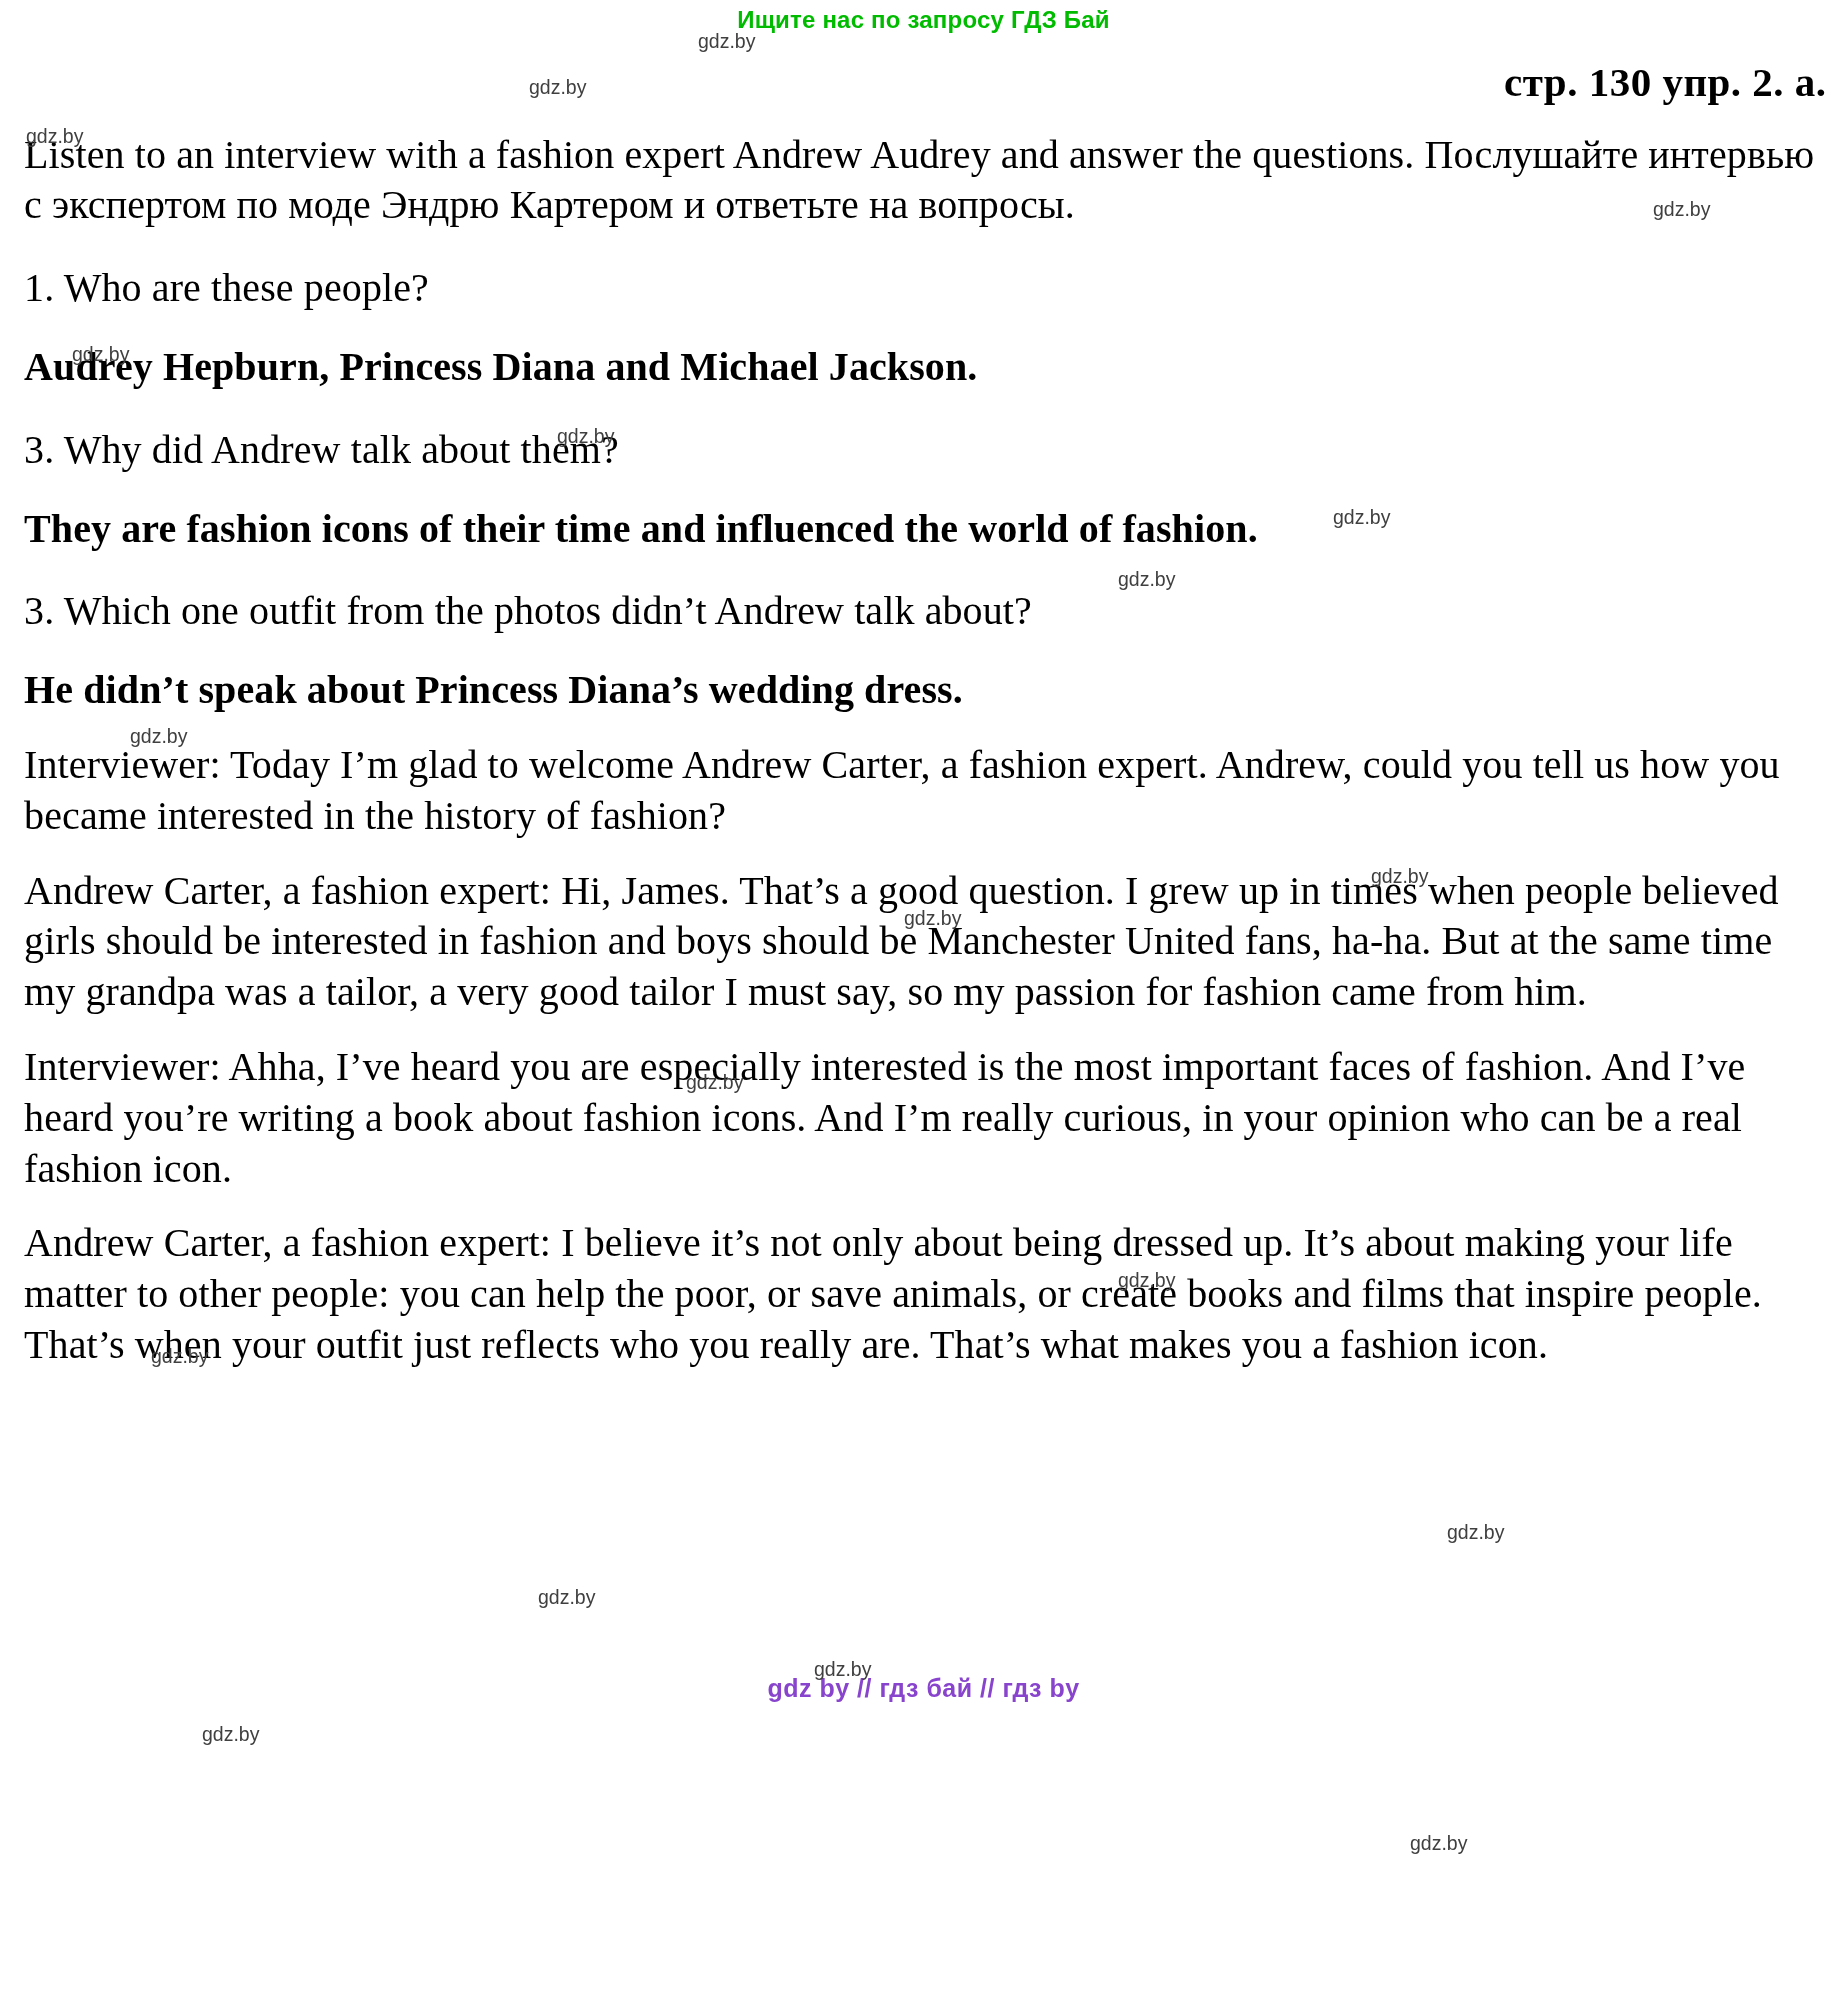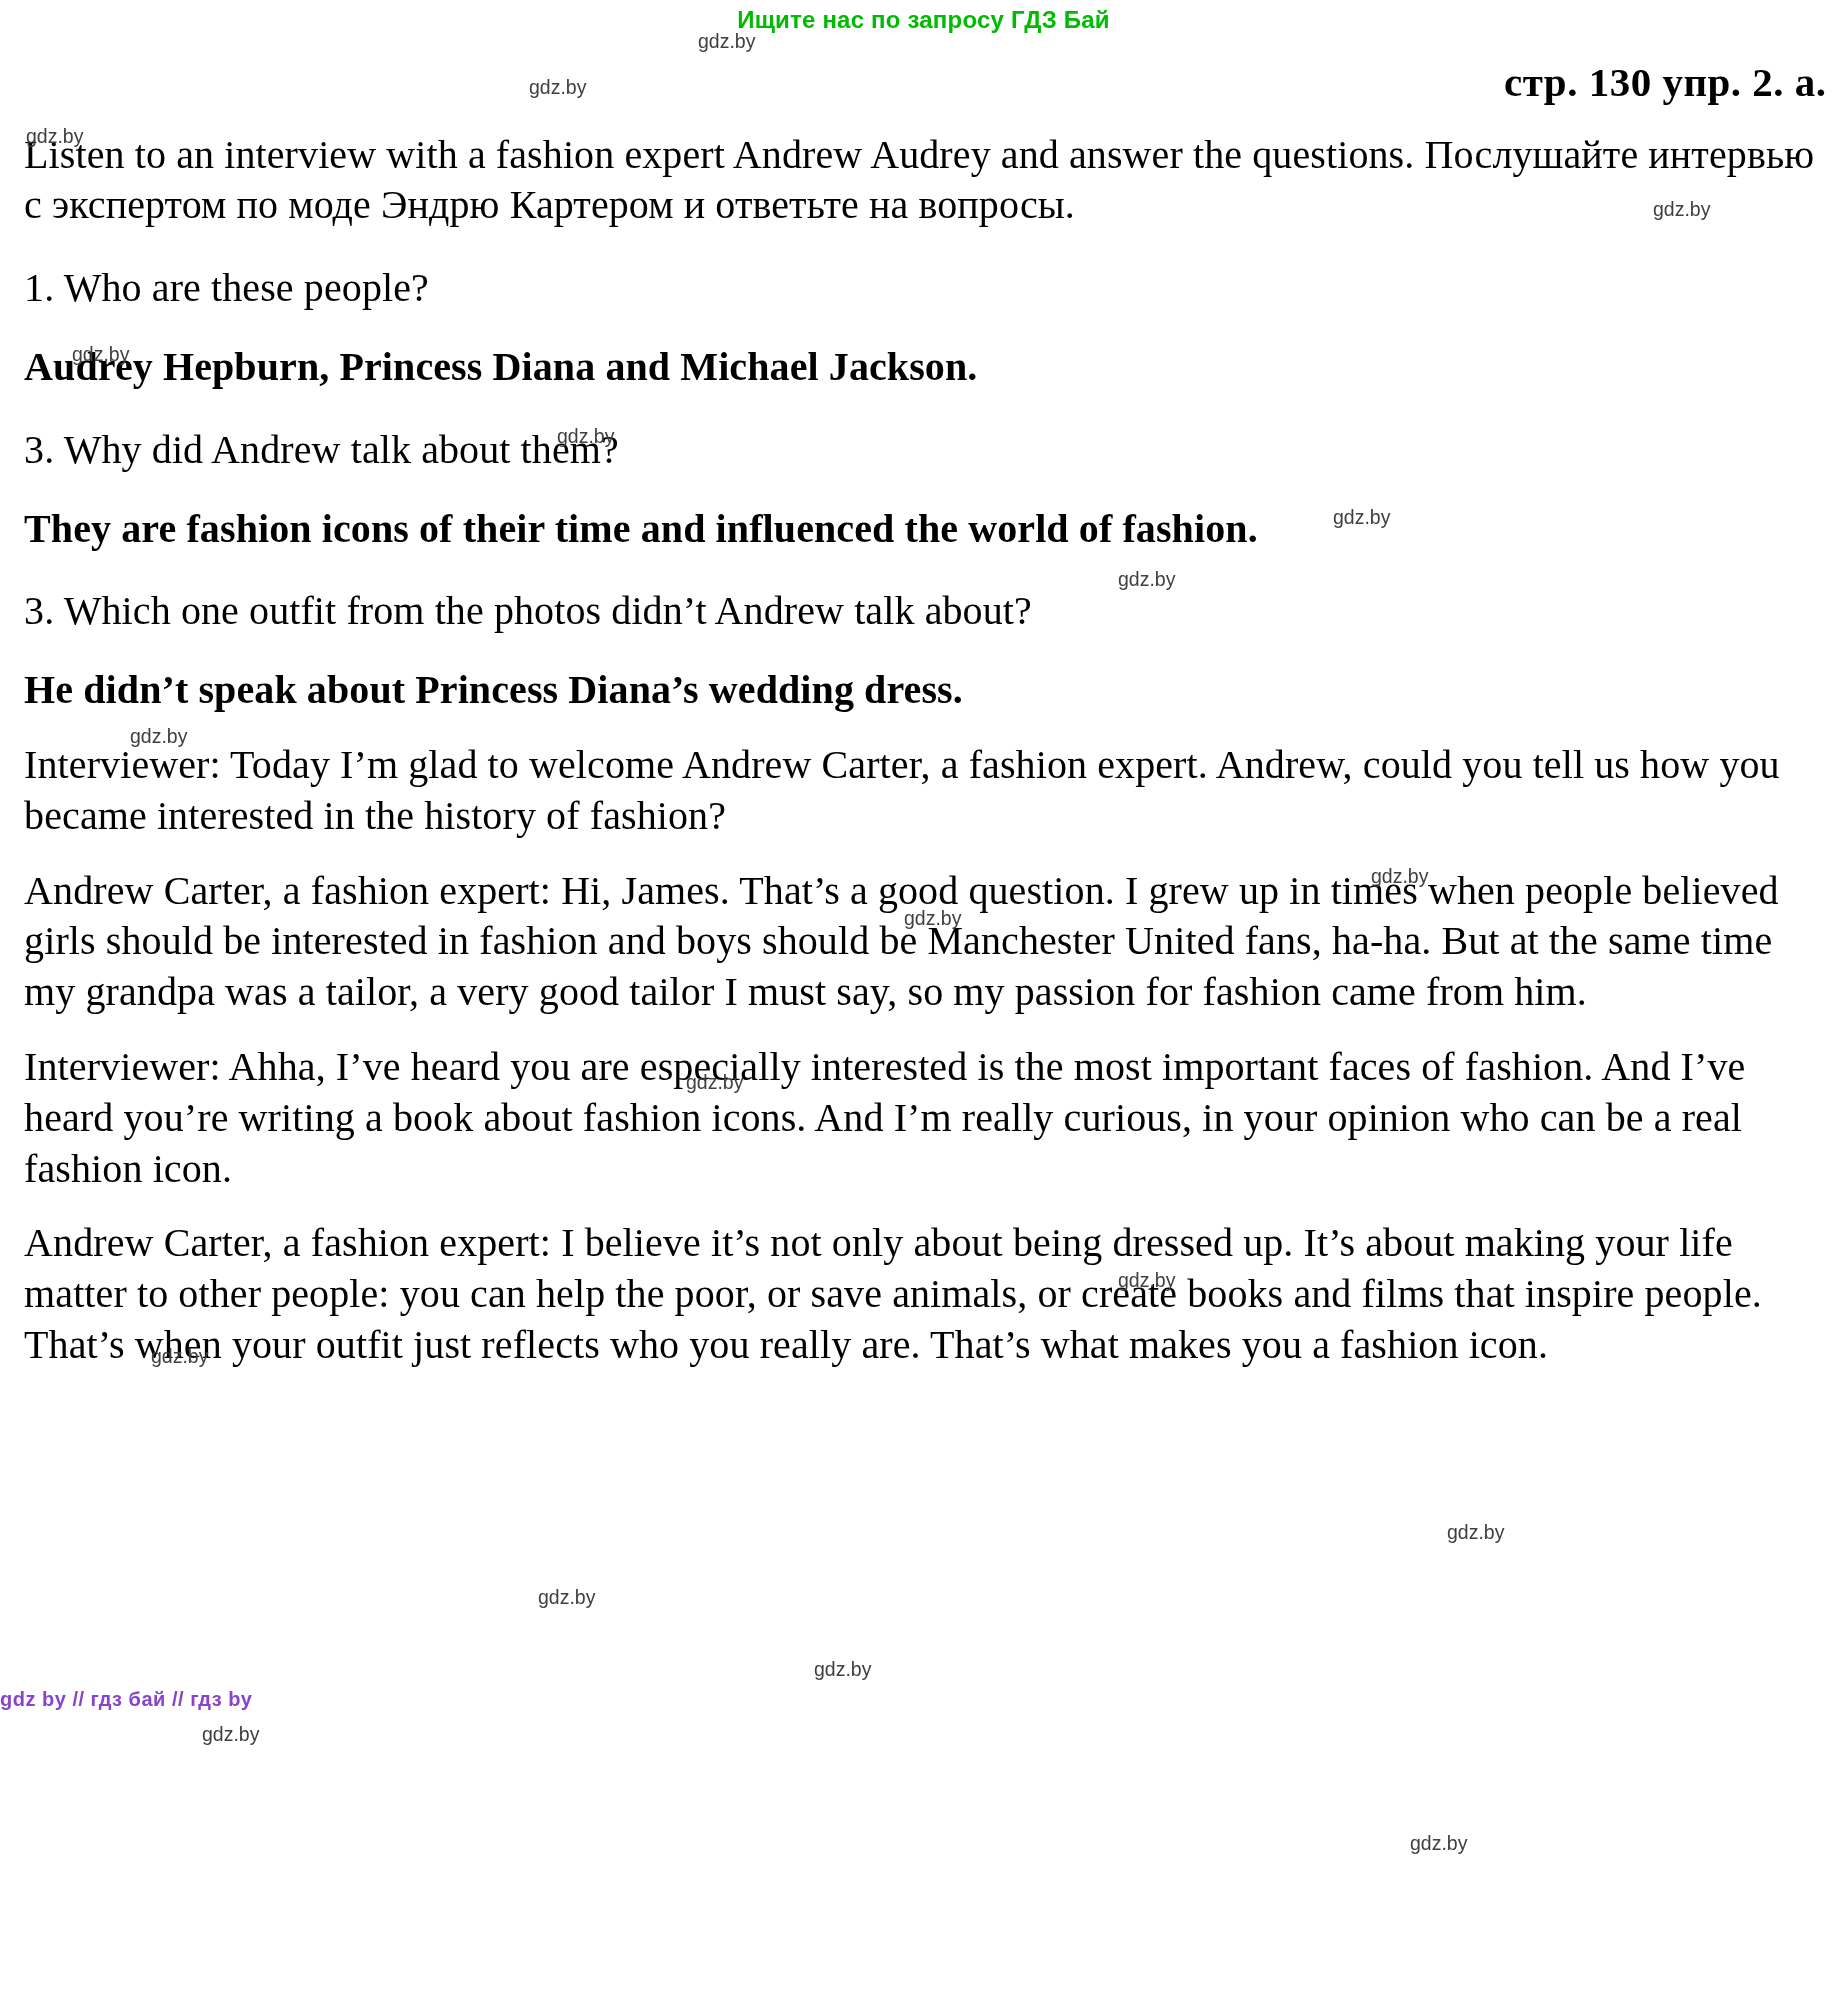--- a/index.html
+++ b/index.html
@@ -54,24 +54,24 @@
     font-size: 19.5px;
     color: #404040;
     font-weight: normal;
     white-space: nowrap;
     pointer-events: none;
   }
   .footer {
     position: absolute;
     left: 0;
     right: 0;
-    bottom: 21px;
-    text-align: left;
+    bottom: 29px;
+    text-align: center;
     font-family: "Liberation Sans", sans-serif;
-    font-size: 20px;
+    font-size: 25px;
     font-weight: bold;
     color: #8844cc;
     letter-spacing: 0.5px;
   }
   .footer .sep { color: #8844cc; font-weight: bold; }
 </style>
 </head>
 <body>
 
 <div class="page">

